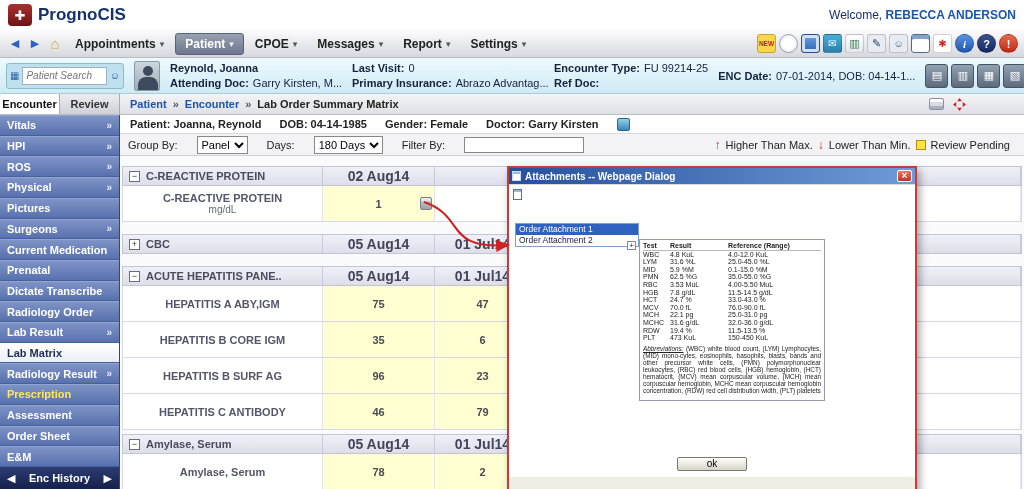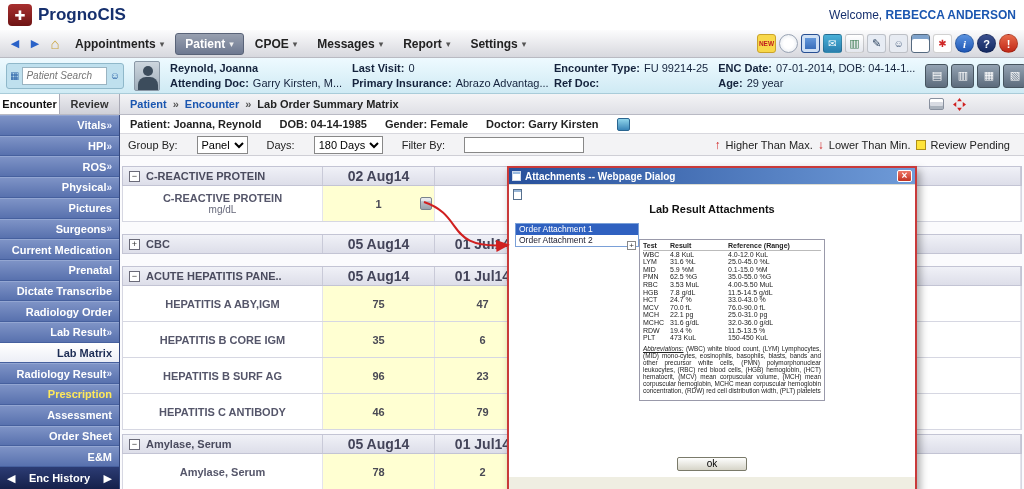--- a/index.html
+++ b/index.html
@@ -73,21 +73,21 @@
   .crumb-sep{color:#555}
   .crumb-cur{color:#222}
   .r1icons{margin-left:auto;display:flex;gap:9px;align-items:center;padding-right:58px}
   .printer{width:15px;height:12px;background:#d8dbe2;border:1px solid #88909e;border-radius:2px;
            box-shadow:inset 0 -3px #aab2bc,inset 0 3px #fff}
 
   
   .bodyrow{height:374px;display:flex}
   .sidebar{width:120px;flex:none;background:#3f5795;display:flex;flex-direction:column;border-right:1px solid #33467c}
   .sb-items{flex:1;display:flex;flex-direction:column}
-  .sb-item{flex:1;display:flex;align-items:center;justify-content:flex-end;padding:0 7px;
+  .sb-item{flex:1;display:flex;align-items:center;justify-content:space-between;padding:0 7px;
            background:linear-gradient(#7e93c6,#5871ae);border-bottom:1px solid #46609e;border-top:1px solid #93a6d2;
            color:#fff;font-size:11px;font-weight:bold;white-space:nowrap;overflow:hidden}
   .sb-arrow{color:#e6ecff;font-size:10px}
   .sb-item.yellow .sb-label{color:#ffe95a}
   .sb-item.active{background:linear-gradient(#ffffff,#eceef6);border-top:1px solid #fff}
   .sb-item.active .sb-label{color:#1c2c54}
   .enc-history{height:22px;flex:none;background:linear-gradient(#2c3c74,#15204a);display:flex;align-items:center;
                justify-content:space-between;padding:0 7px;color:#fff;font-weight:bold;font-size:11px}
 
   .main{flex:1;display:flex;flex-direction:column;min-width:0;background:#fff}
@@ -243,24 +243,20 @@
     <div class="ln">
         <span class="plabel" data-name="ref-doc-label">Ref Doc:</span>
         <span class="pval" data-name="ref-doc-value"></span>
       </div>
   </div>
   <div class="pcol pc4" data-name="date-info">
     <div class="ln">
         <span class="plabel" data-name="enc-date-label">ENC Date:</span>
         <span class="pval" data-name="enc-date-value">07-01-2014, DOB: 04-14-1...</span>
       </div>
-    <div class="ln">
-        <span class="plabel" data-name="age-label">Age:</span>
-        <span class="pval" data-name="age-value">29 year</span>
-      </div>
   </div>
   <div class="pbtns" data-name="patient-toolbar">
     <span class="pbtn" data-name="list-button">▤</span>
     <span class="pbtn" data-name="lab-button">▥</span>
     <span class="pbtn" data-name="export-button">▦</span>
     <span class="pbtn" data-name="chart-button">▧</span>
   </div>
 </div>
 
 <div class="row1" data-name="tab-breadcrumb-row">
@@ -535,21 +531,20 @@
 </div>
 
 <div class="dialog" data-name="attachments-dialog">
   <div class="dlg-title" data-name="dialog-title-bar">
     <span class="dlg-ticon" data-name="dialog-page-icon"></span>
     <span data-name="dialog-title">Attachments -- Webpage Dialog</span>
     <span class="dlg-close" data-name="close-icon">×</span>
   </div>
   <div class="dlg-body" data-name="dialog-body">
     <span class="dlg-page" data-name="document-icon"></span>
-    <div class="dlg-heading" data-name="dialog-heading">Lab Result Attachments</div>
     <div class="dlg-list" data-name="attachment-list">
       <div class="dlg-li sel" data-name="attachment-item">Order Attachment 1</div>
       <div class="dlg-li" data-name="attachment-item">Order Attachment 2</div>
     </div>
     <div class="dlg-expand" data-name="expand-icon">+</div>
     <div class="dlg-panel" data-name="lab-result-preview">
       <table class="rtable" data-name="lab-result-table">
         <colgroup>
             <col style="width:27px">
             <col style="width:58px">

